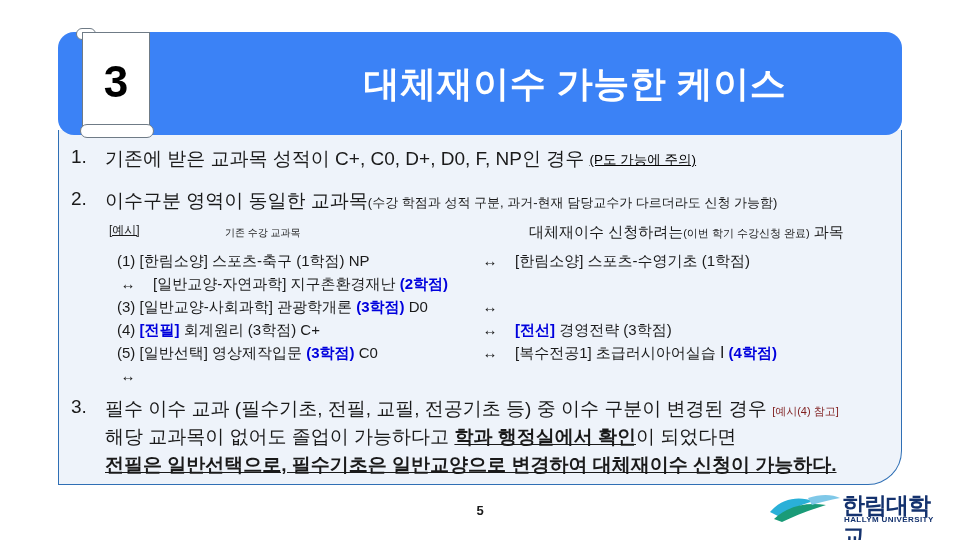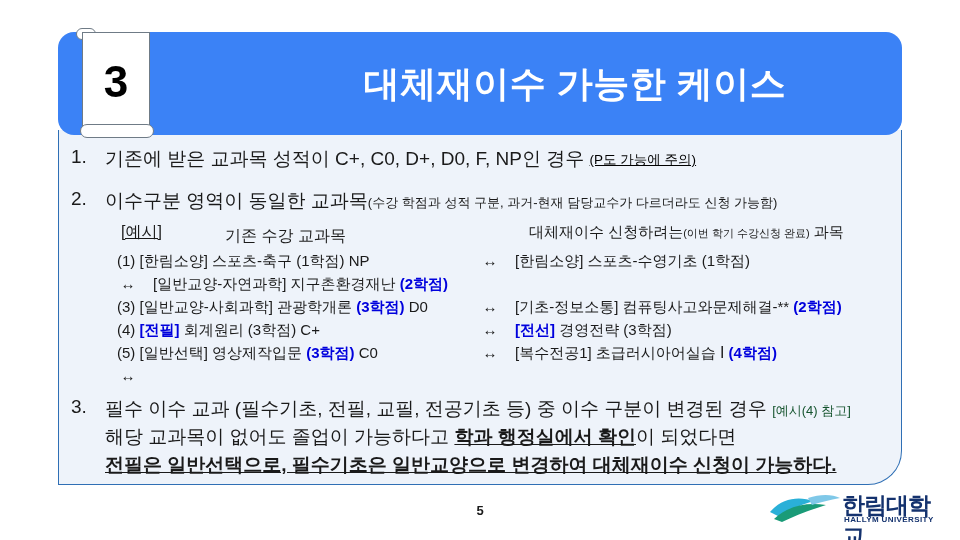--- a/index.html
+++ b/index.html
@@ -147,49 +147,49 @@
     color: #000000;
     font-size: 13.5px;
     text-decoration: underline;
     vertical-align: 1px;
   }
   .small-paren {
     font-size: 13px;
     color: #1a1a1a;
   }
   .small-bracket {
-    font-size: 13px;
-    color: #14532d;
+    font-size: 11px;
+    color: #7f1d1d;
     margin-top: 24px;
   }
 
   
   .example-block {
     position: absolute;
     left: 46px;
     top: 92px;
     width: 790px;
   }
   .ex-head-row {
     position: relative;
     height: 26px;
   }
   .ex-label {
     position: absolute;
-    left: 16px;
+    left: 4px;
     top: 0px;
-    font-size: 16px;
+    font-size: 12px;
     text-decoration: underline;
     color: #1a1a1a;
   }
   .ex-head-left {
     position: absolute;
     left: 120px;
     top: 4px;
-    font-size: 16px;
+    font-size: 10px;
     color: #1a1a1a;
   }
   .ex-head-right {
     position: absolute;
     left: 424px;
     top: 1px;
     font-size: 15px;
     color: #1a1a1a;
     white-space: nowrap;
   }
@@ -338,21 +338,20 @@
           </div>
 
           <div class="ex-row">
             <span class="ex-arrow">↔</span>
             <span class="ex-right"><span>[일반교양-자연과학] 지구촌환경재난 </span><span class="hl">(2학점)</span><span></span></span>
           </div>
 
           <div class="ex-row">
             <span class="ex-left"><span>(3)</span>&nbsp;<span>[일반교양-사회과학] 관광학개론 </span><span class="hl">(3학점)</span><span> D0</span></span>
             <span class="ex-arrow">↔</span>
-            <span class="ex-right"><span>[기초-정보소통] 컴퓨팅사고와문제해결-** </span><span class="hl">(2학점)</span><span></span></span>
           </div>
 
           <div class="ex-row">
             <span class="ex-left"><span>(4)</span>&nbsp;<span></span><span class="hl">[전필]</span><span> 회계원리 (3학점) C+</span></span>
             <span class="ex-arrow">↔</span>
             <span class="ex-right"><span></span><span class="hl">[전선]</span><span> 경영전략 (3학점)</span></span>
           </div>
 
           <div class="ex-row">
             <span class="ex-left"><span>(5)</span>&nbsp;<span>[일반선택] 영상제작입문 </span><span class="hl">(3학점)</span><span> C0</span></span>

